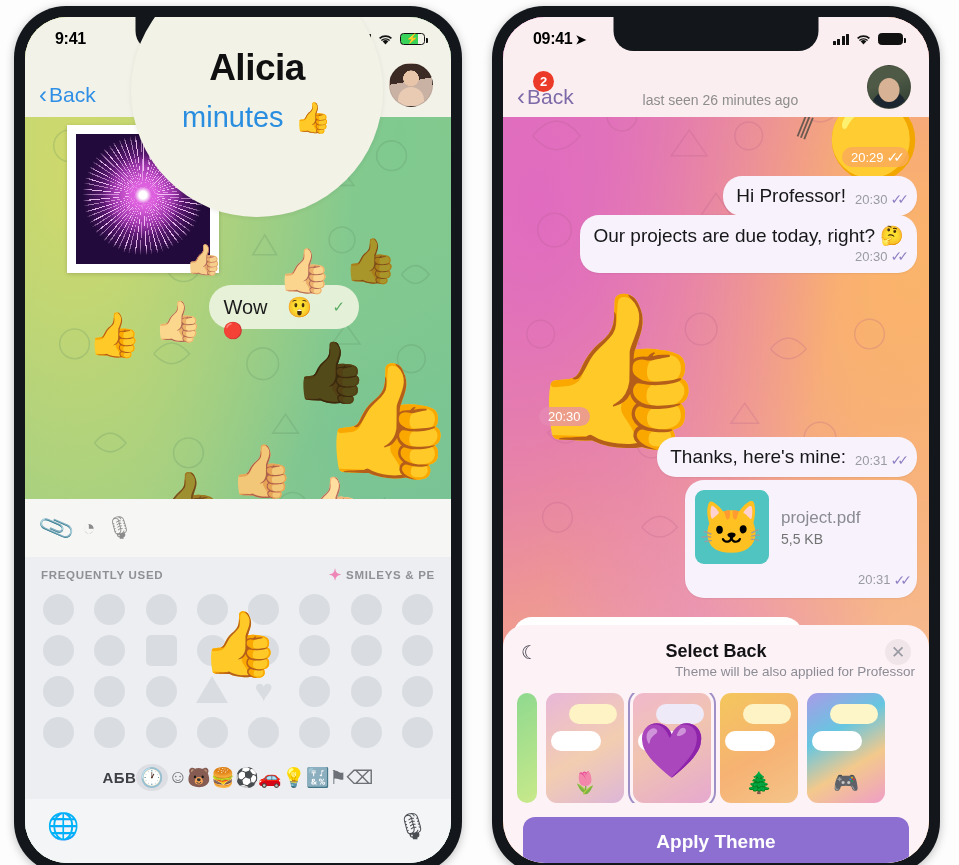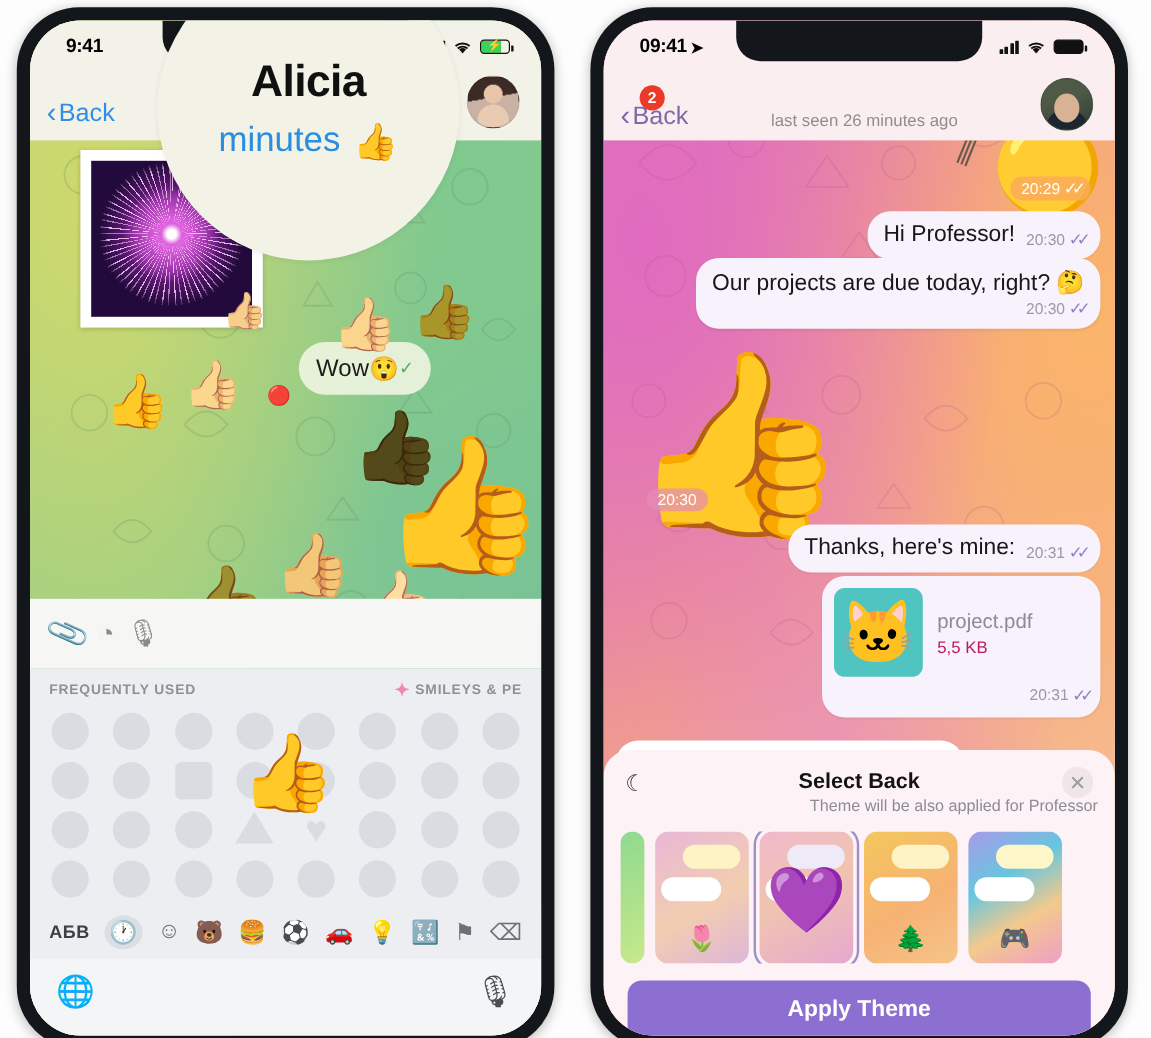--- a/index.html
+++ b/index.html
@@ -84,21 +84,21 @@
       radial-gradient(ellipse at 12% 18%, #cfd96b 0%, transparent 52%),
       radial-gradient(ellipse at 88% 14%, #7fc98f 0%, transparent 55%),
       radial-gradient(ellipse at 20% 88%, #a9d482 0%, transparent 58%),
       linear-gradient(150deg,#bed883 0%, #79c295 55%, #72b9a0 100%);
   }
   .doodles { position:absolute; inset:0; opacity:.22; }
 
   .lp-bubble {
     position:absolute; right:92px; top:268px; height:44px;
     background:rgba(236,243,222,.93); border-radius:22px;
-    display:flex; align-items:center; gap:0; padding:0 14px;
+    display:flex; align-items:center; gap:20px; padding:0 14px;
     font-size:20px; color:#1c1c1c; z-index:12;
   }
   .lp-bubble .tick { color:#5aab62; font-size:15px; }
 
   .photo-frame {
     position:absolute; left:42px; top:108px; width:152px; height:148px;
     background:#fff; padding:9px; box-shadow:0 1px 4px rgba(0,0,0,.18); z-index:11;
   }
   .firework {
     width:100%; height:100%;
@@ -170,21 +170,21 @@
   .ph.tri { background:none; width:0;height:0;border-left:16px solid transparent;
             border-right:16px solid transparent;border-bottom:27px solid #d6d9de; border-radius:0;}
   .ph.heart { background:none; position:relative; }
   .ph.heart::before{content:"♥";color:#d6d9de;font-size:31px;position:absolute;left:50%;top:50%;
     transform:translate(-50%,-52%);}
   .emoji-big {
     position:absolute; left:175px; top:595px; font-size:64px; z-index:22; line-height:1;
   }
   .kb-tabs {
     position:absolute; left:0; right:0; bottom:64px; height:44px;
-    display:flex; align-items:center; justify-content:space-between;
+    display:flex; align-items:center; justify-content:center;
     padding:0 16px; background:#eceef1; z-index:24;
     color:#6d7076; font-size:19px;
   }
   .kb-tabs .abv { font-size:15px; font-weight:bold; color:#3c3f44; letter-spacing:.5px;}
   .kb-tabs .sel { background:#dcdee3; border-radius:50%; padding:2px 4px; }
   .kb-bottom {
     position:absolute; left:0; right:0; bottom:0; height:64px;
     background:#f4f5f7; display:flex; align-items:center; justify-content:space-between;
     padding:0 22px 10px; z-index:24; color:#4a4d52; font-size:26px;
   }
@@ -235,21 +235,21 @@
     background:#f7f2fb; border-radius:19px; padding:10px;
     box-shadow:0 1px 2px rgba(0,0,0,.06); z-index:14;
   }
   .file-row { display:flex; gap:12px; align-items:center; }
   .file-thumb {
     width:74px; height:74px; border-radius:9px; flex:none;
     background:#4fc4c0; position:relative; overflow:hidden;
   }
   .cat-face { position:absolute; left:50%; top:52%; transform:translate(-50%,-50%); font-size:52px; line-height:1;}
   .file-name { font-size:17px; color:#8b8b94; }
-  .file-size { font-size:14px; color:#be185d; margin-top:3px; }
+  .file-size { font-size:14px; color:#737373; margin-top:3px; }
   .file-meta { text-align:right; margin-top:6px; }
 
   .great-bubble {
     position:absolute; left:10px; top:600px; width:290px;
     background:#fff; border-radius:19px; padding:11px 16px; z-index:14;
     box-shadow:0 1px 2px rgba(0,0,0,.06);
   }
 
   
   .theme-sheet {

